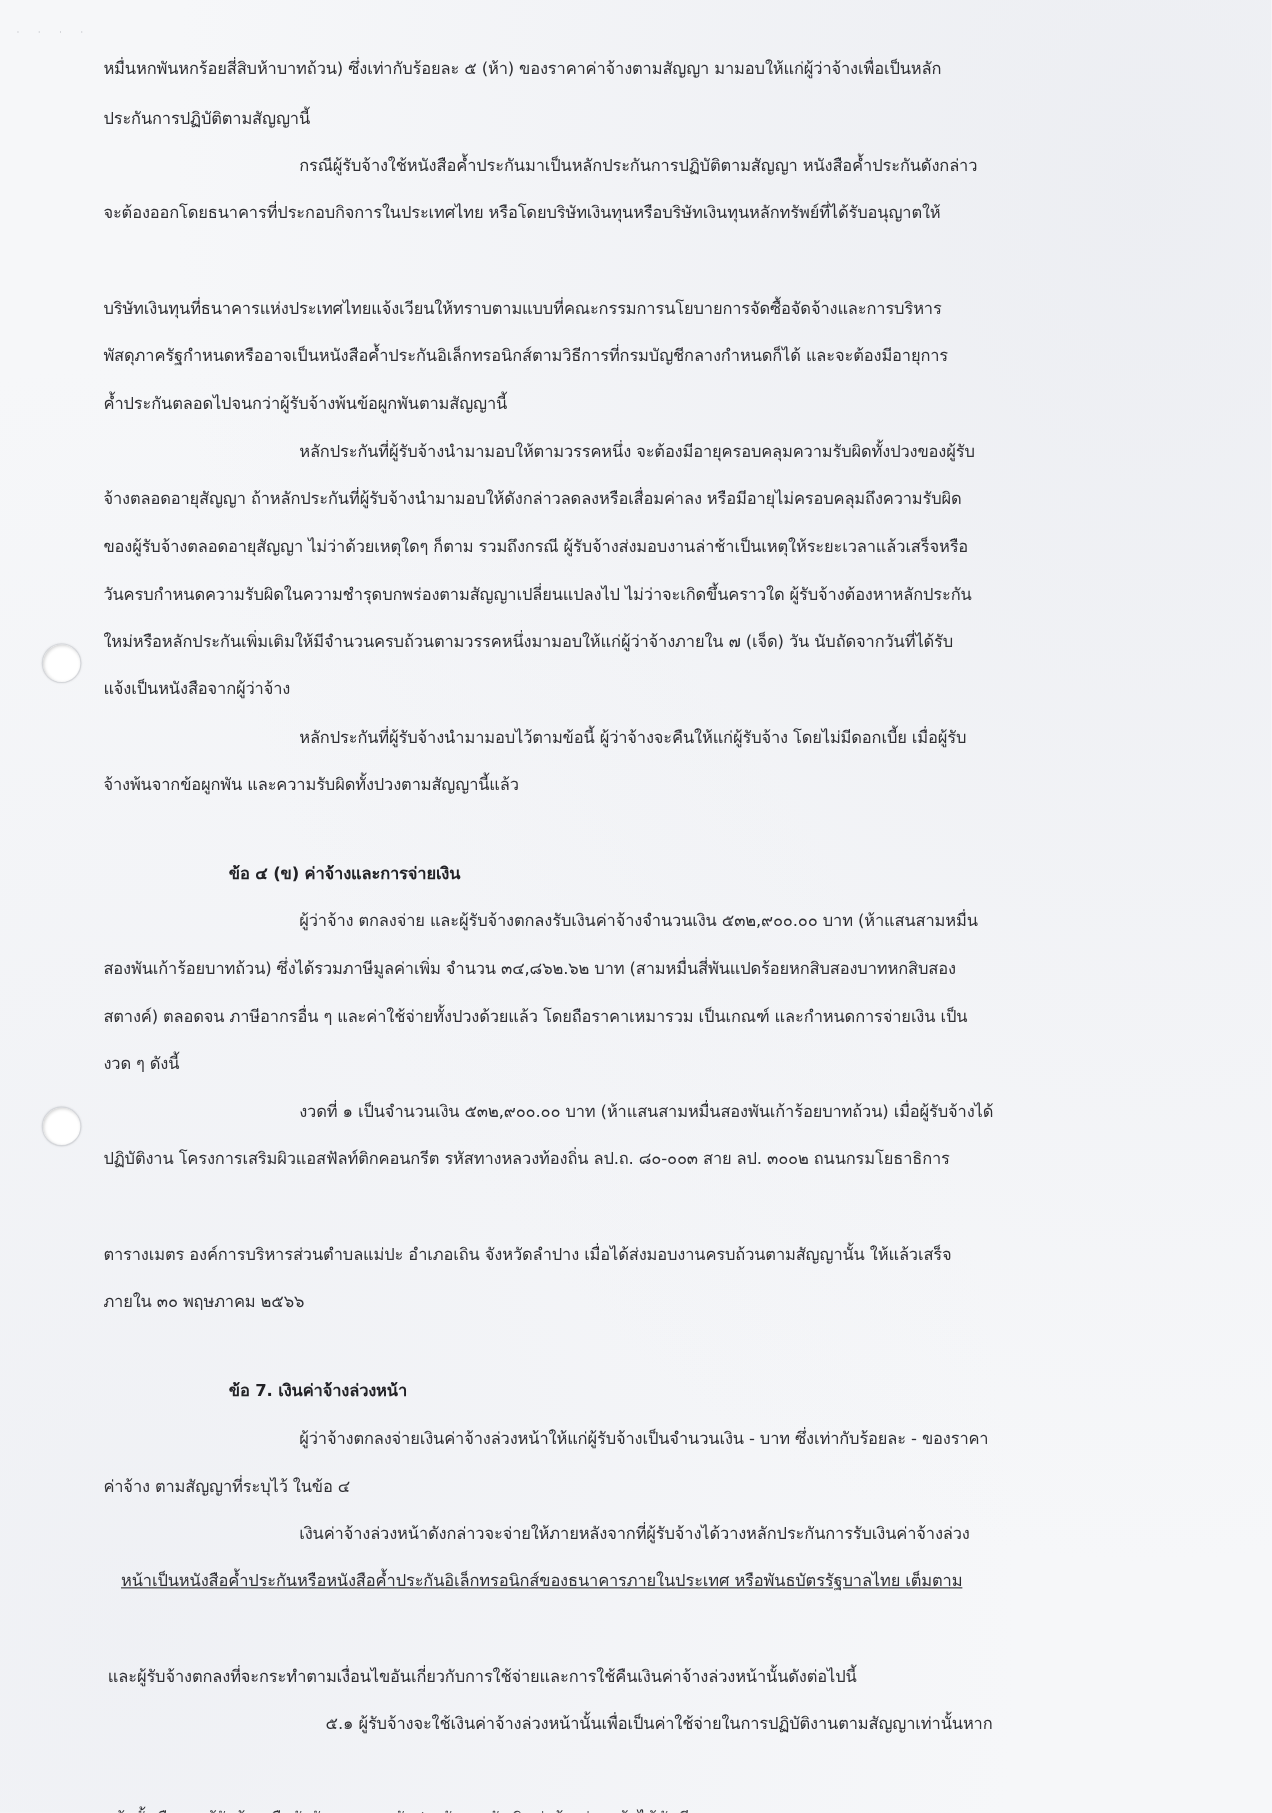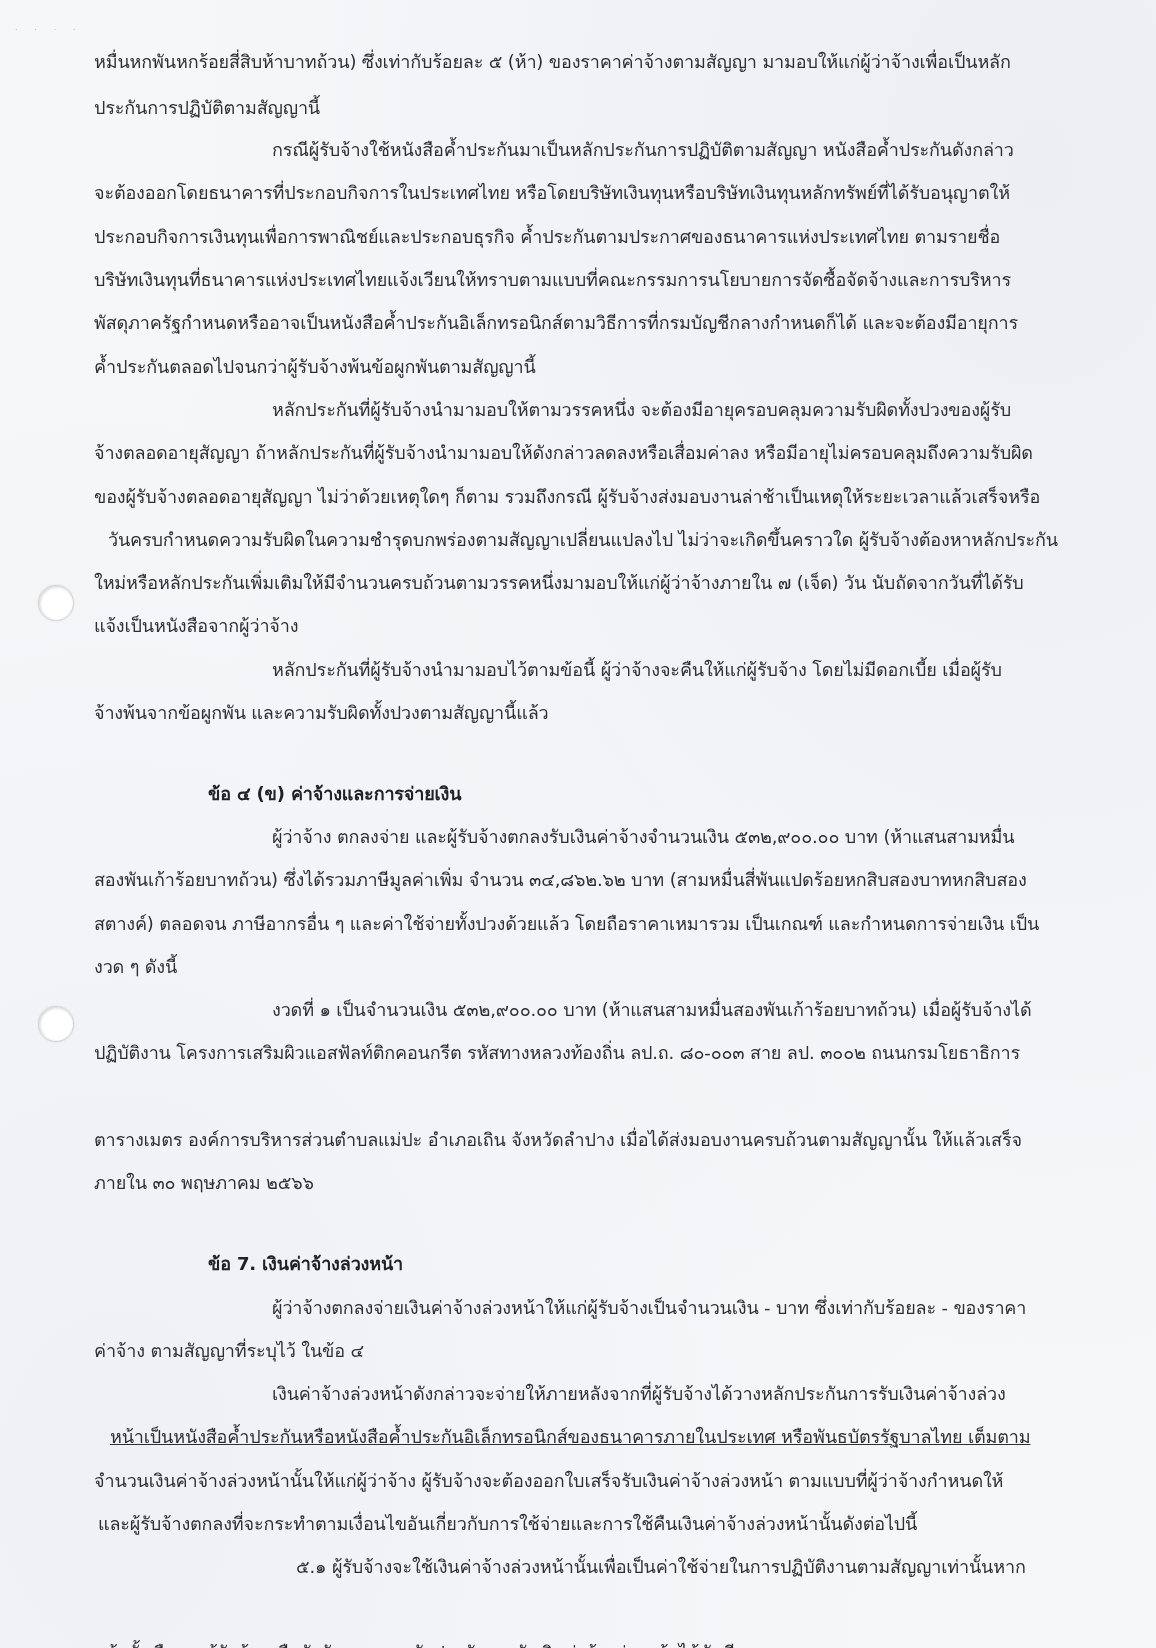--- a/index.html
+++ b/index.html
@@ -21,21 +21,21 @@
       width: 1156px;
       height: 1648px;
       background:
         radial-gradient(ellipse at 90% 10%, rgba(230,232,238,0.6), rgba(247,248,250,0) 60%),
         radial-gradient(ellipse at 10% 90%, rgba(232,234,240,0.5), rgba(247,248,250,0) 55%),
         #f6f7f9;
     }
     .line {
       position: absolute;
       white-space: nowrap;
-      font-size: 18px;
+      font-size: 15px;
       letter-spacing: -0.15px;
       line-height: 24px;
       color: #2f2f33;
     }
     .heading {
       font-weight: bold;
       color: #222226;
     }
     .hole {
       position: absolute;
@@ -62,29 +62,28 @@
   <span class="specks">˙ ˙ ˙ ˙</span>
 
   <div class="hole" style="left:38px; top:585px;"></div>
   <div class="hole" style="left:38px; top:1006px;"></div>
 
   <div class="line" style="left:94px; top:50px;">หมื่นหกพันหกร้อยสี่สิบห้าบาทถ้วน) ซึ่งเท่ากับร้อยละ ๕ (ห้า) ของราคาค่าจ้างตามสัญญา มามอบให้แก่ผู้ว่าจ้างเพื่อเป็นหลัก</div>
   <div class="line" style="left:94px; top:96px;">ประกันการปฏิบัติตามสัญญานี้</div>
 
   <div class="line" style="left:272px; top:138px;">กรณีผู้รับจ้างใช้หนังสือค้ำประกันมาเป็นหลักประกันการปฏิบัติตามสัญญา หนังสือค้ำประกันดังกล่าว</div>
   <div class="line" style="left:94px; top:181px;">จะต้องออกโดยธนาคารที่ประกอบกิจการในประเทศไทย หรือโดยบริษัทเงินทุนหรือบริษัทเงินทุนหลักทรัพย์ที่ได้รับอนุญาตให้</div>
-  <div class="line" style="left:94px; top:225px;">ประกอบกิจการเงินทุนเพื่อการพาณิชย์และประกอบธุรกิจ ค้ำประกันตามประกาศของธนาคารแห่งประเทศไทย  ตามรายชื่อ</div>
   <div class="line" style="left:94px; top:268px;">บริษัทเงินทุนที่ธนาคารแห่งประเทศไทยแจ้งเวียนให้ทราบตามแบบที่คณะกรรมการนโยบายการจัดซื้อจัดจ้างและการบริหาร</div>
   <div class="line" style="left:94px; top:311px;">พัสดุภาครัฐกำหนดหรืออาจเป็นหนังสือค้ำประกันอิเล็กทรอนิกส์ตามวิธีการที่กรมบัญชีกลางกำหนดก็ได้ และจะต้องมีอายุการ</div>
   <div class="line" style="left:94px; top:355px;">ค้ำประกันตลอดไปจนกว่าผู้รับจ้างพ้นข้อผูกพันตามสัญญานี้</div>
 
   <div class="line" style="left:272px; top:398px;">หลักประกันที่ผู้รับจ้างนำมามอบให้ตามวรรคหนึ่ง จะต้องมีอายุครอบคลุมความรับผิดทั้งปวงของผู้รับ</div>
   <div class="line" style="left:94px; top:441px;">จ้างตลอดอายุสัญญา ถ้าหลักประกันที่ผู้รับจ้างนำมามอบให้ดังกล่าวลดลงหรือเสื่อมค่าลง หรือมีอายุไม่ครอบคลุมถึงความรับผิด</div>
   <div class="line" style="left:94px; top:485px;text-align:right;">ของผู้รับจ้างตลอดอายุสัญญา ไม่ว่าด้วยเหตุใดๆ ก็ตาม รวมถึงกรณี ผู้รับจ้างส่งมอบงานล่าช้าเป็นเหตุให้ระยะเวลาแล้วเสร็จหรือ</div>
-  <div class="line" style="left:108px; top:528px;">วันครบกำหนดความรับผิดในความชำรุดบกพร่องตามสัญญาเปลี่ยนแปลงไป ไม่ว่าจะเกิดขึ้นคราวใด ผู้รับจ้างต้องหาหลักประกัน</div>
+  <div class="line" style="left:94px; top:528px;">วันครบกำหนดความรับผิดในความชำรุดบกพร่องตามสัญญาเปลี่ยนแปลงไป ไม่ว่าจะเกิดขึ้นคราวใด ผู้รับจ้างต้องหาหลักประกัน</div>
   <div class="line" style="left:94px; top:571px;">ใหม่หรือหลักประกันเพิ่มเติมให้มีจำนวนครบถ้วนตามวรรคหนึ่งมามอบให้แก่ผู้ว่าจ้างภายใน ๗  (เจ็ด) วัน  นับถัดจากวันที่ได้รับ</div>
   <div class="line" style="left:94px; top:614px;">แจ้งเป็นหนังสือจากผู้ว่าจ้าง</div>
 
   <div class="line" style="left:272px; top:658px;">หลักประกันที่ผู้รับจ้างนำมามอบไว้ตามข้อนี้ ผู้ว่าจ้างจะคืนให้แก่ผู้รับจ้าง โดยไม่มีดอกเบี้ย เมื่อผู้รับ</div>
   <div class="line" style="left:94px; top:701px;">จ้างพ้นจากข้อผูกพัน และความรับผิดทั้งปวงตามสัญญานี้แล้ว</div>
 
   <div class="line heading" style="left:208px; top:782px;">ข้อ ๔ (ข) ค่าจ้างและการจ่ายเงิน</div>
   <div class="line" style="left:272px; top:825px;">ผู้ว่าจ้าง ตกลงจ่าย และผู้รับจ้างตกลงรับเงินค่าจ้างจำนวนเงิน ๕๓๒,๙๐๐.๐๐ บาท (ห้าแสนสามหมื่น</div>
   <div class="line" style="left:94px; top:868px;">สองพันเก้าร้อยบาทถ้วน) ซึ่งได้รวมภาษีมูลค่าเพิ่ม จำนวน ๓๔,๘๖๒.๖๒ บาท (สามหมื่นสี่พันแปดร้อยหกสิบสองบาทหกสิบสอง</div>
   <div class="line" style="left:94px; top:912px;">สตางค์) ตลอดจน ภาษีอากรอื่น ๆ และค่าใช้จ่ายทั้งปวงด้วยแล้ว โดยถือราคาเหมารวม เป็นเกณฑ์ และกำหนดการจ่ายเงิน เป็น</div>
@@ -94,19 +93,18 @@
   <div class="line" style="left:94px; top:1041px;">ปฏิบัติงาน โครงการเสริมผิวแอสฟัลท์ติกคอนกรีต รหัสทางหลวงท้องถิ่น ลป.ถ. ๘๐-๐๐๓ สาย ลป. ๓๐๐๒ ถนนกรมโยธาธิการ</div>
   <div class="line" style="left:94px; top:1128px;">ตารางเมตร  องค์การบริหารส่วนตำบลแม่ปะ อำเภอเถิน จังหวัดลำปาง เมื่อได้ส่งมอบงานครบถ้วนตามสัญญานั้น ให้แล้วเสร็จ</div>
   <div class="line" style="left:94px; top:1171px;">ภายใน ๓๐ พฤษภาคม ๒๕๖๖</div>
 
   <div class="line heading" style="left:208px; top:1252px;">ข้อ 7. เงินค่าจ้างล่วงหน้า</div>
   <div class="line" style="left:272px; top:1296px;">ผู้ว่าจ้างตกลงจ่ายเงินค่าจ้างล่วงหน้าให้แก่ผู้รับจ้างเป็นจำนวนเงิน - บาท ซึ่งเท่ากับร้อยละ - ของราคา</div>
   <div class="line" style="left:94px; top:1339px;">ค่าจ้าง ตามสัญญาที่ระบุไว้ ในข้อ ๔</div>
 
   <div class="line" style="left:272px; top:1382px;">เงินค่าจ้างล่วงหน้าดังกล่าวจะจ่ายให้ภายหลังจากที่ผู้รับจ้างได้วางหลักประกันการรับเงินค่าจ้างล่วง</div>
   <div class="line" style="left:110px; top:1425px;text-decoration:underline;">หน้าเป็นหนังสือค้ำประกันหรือหนังสือค้ำประกันอิเล็กทรอนิกส์ของธนาคารภายในประเทศ หรือพันธบัตรรัฐบาลไทย เต็มตาม</div>
-  <div class="line" style="left:94px; top:1469px;">จำนวนเงินค่าจ้างล่วงหน้านั้นให้แก่ผู้ว่าจ้าง  ผู้รับจ้างจะต้องออกใบเสร็จรับเงินค่าจ้างล่วงหน้า  ตามแบบที่ผู้ว่าจ้างกำหนดให้</div>
   <div class="line" style="left:98px; top:1512px;">และผู้รับจ้างตกลงที่จะกระทำตามเงื่อนไขอันเกี่ยวกับการใช้จ่ายและการใช้คืนเงินค่าจ้างล่วงหน้านั้นดังต่อไปนี้</div>
 
   <div class="line" style="left:296px; top:1555px;">๕.๑ ผู้รับจ้างจะใช้เงินค่าจ้างล่วงหน้านั้นเพื่อเป็นค่าใช้จ่ายในการปฏิบัติงานตามสัญญาเท่านั้นหาก</div>
   <div class="line" style="left:94px; top:1641px;">หน้านั้นคืนจากผู้รับจ้างหรือบังคับเอาจากหลักประกันการรับเงินค่าจ้างล่วงหน้าได้ทันที</div>
 
 </div>
 
 </body></html>

